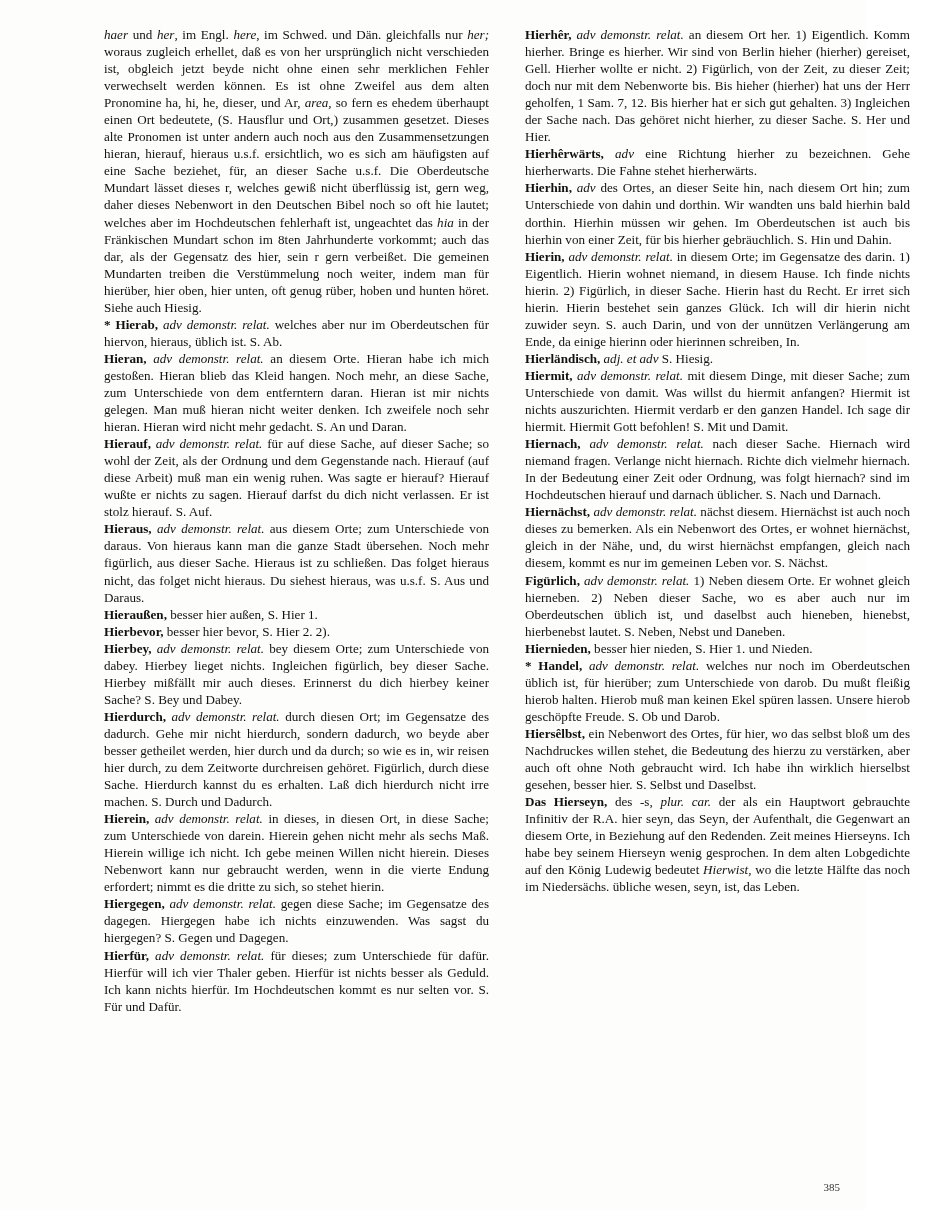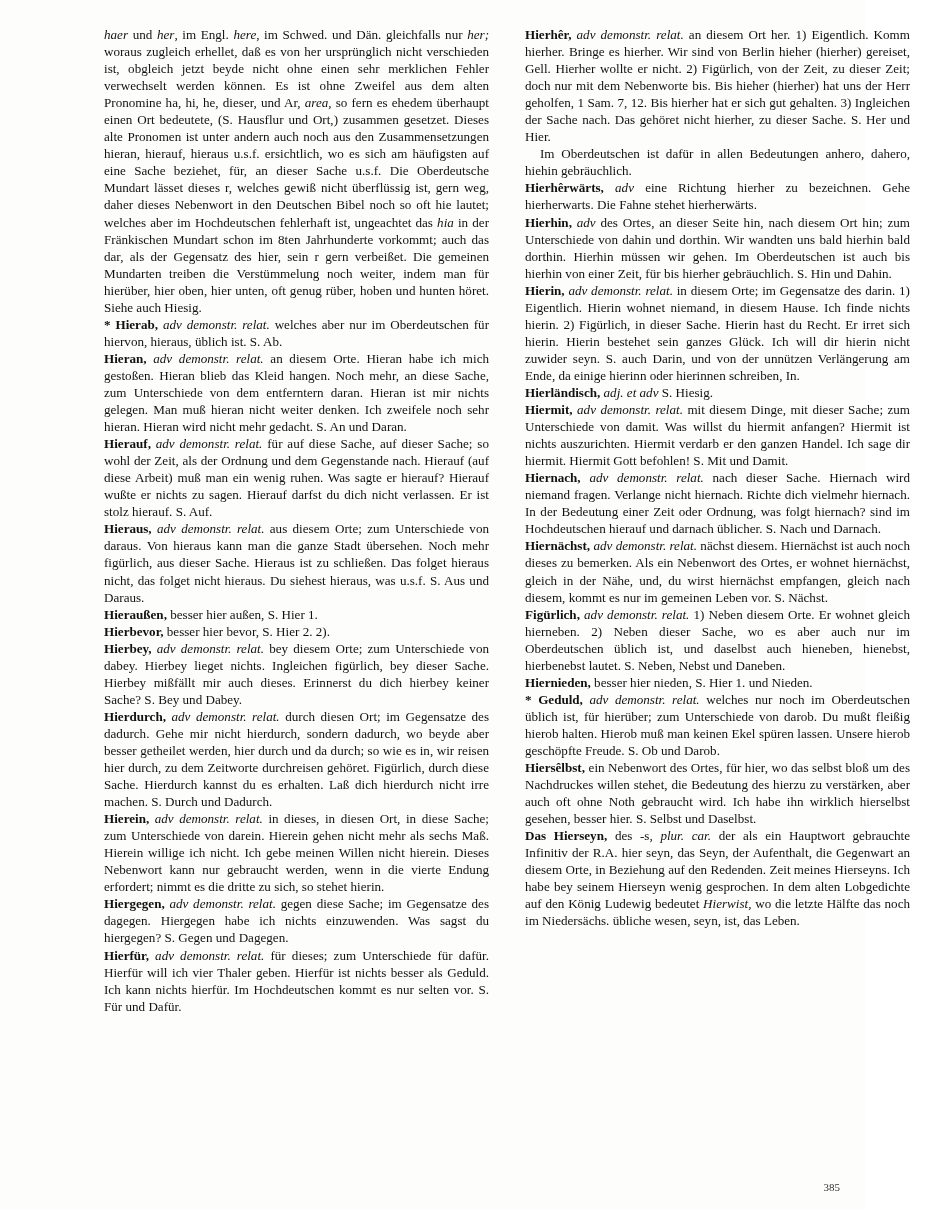--- a/index.html
+++ b/index.html
@@ -75,29 +75,28 @@
         <p id="entry-heraussen"><span class="hw">Hieraußen,</span><span> besser hier außen, S. Hier 1.</span></p>
         <p id="entry-hierbevor"><span class="hw">Hierbevor,</span><span> besser hier bevor, S. Hier 2. 2).</span></p>
         <p id="entry-hierbey"><span class="hw">Hierbey,</span><span class="it"> adv demonstr. relat.</span><span> bey diesem Orte; zum Unterschiede von dabey. Hierbey lieget nichts. Ingleichen figürlich, bey dieser Sache. Hierbey mißfällt mir auch dieses. Erinnerst du dich hierbey keiner Sache? S. Bey und Dabey.</span></p>
         <p id="entry-hierdurch"><span class="hw">Hierdurch,</span><span class="it"> adv demonstr. relat.</span><span> durch diesen Ort; im Gegensatze des dadurch. Gehe mir nicht hierdurch, sondern dadurch, wo beyde aber besser getheilet werden, hier durch und da durch; so wie es in, wir reisen hier durch, zu dem Zeitworte durchreisen gehöret. Figürlich, durch diese Sache. Hierdurch kannst du es erhalten. Laß dich hierdurch nicht irre machen. S. Durch und Dadurch.</span></p>
         <p id="entry-hierein"><span class="hw">Hierein,</span><span class="it"> adv demonstr. relat.</span><span> in dieses, in diesen Ort, in diese Sache; zum Unterschiede von darein. Hierein gehen nicht mehr als sechs Maß. Hierein willige ich nicht. Ich gebe meinen Willen nicht hierein. Dieses Nebenwort kann nur gebraucht werden, wenn in die vierte Endung erfordert; nimmt es die dritte zu sich, so stehet hierin.</span></p>
         <p id="entry-hiergegen"><span class="hw">Hiergegen,</span><span class="it"> adv demonstr. relat.</span><span> gegen diese Sache; im Gegensatze des dagegen. Hiergegen habe ich nichts einzuwenden. Was sagst du hiergegen? S. Gegen und Dagegen.</span></p>
         <p id="entry-hierfuer"><span class="hw">Hierfür,</span><span class="it"> adv demonstr. relat.</span><span> für dieses; zum Unterschiede für dafür. Hierfür will ich vier Thaler geben. Hierfür ist nichts besser als Geduld. Ich kann nichts hierfür. Im Hochdeutschen kommt es nur selten vor. S. Für und Dafür.</span></p>
       </div>
     <div class="col" id="right-col">
         <p id="entry-hierher"><span class="hw">Hierhêr,</span><span class="it"> adv demonstr. relat.</span><span> an diesem Ort her. 1) Eigentlich. Komm hierher. Bringe es hierher. Wir sind von Berlin hieher (hierher) gereiset, Gell. Hierher wollte er nicht. 2) Figürlich, von der Zeit, zu dieser Zeit; doch nur mit dem Nebenworte bis. Bis hieher (hierher) hat uns der Herr geholfen, 1 Sam. 7, 12. Bis hierher hat er sich gut gehalten. 3) Ingleichen der Sache nach. Das gehöret nicht hierher, zu dieser Sache. S. Her und Hier.</span></p>
-        <p id="para-oberdeutschen" class="ind"><span>Im Oberdeutschen ist dafür in allen Bedeutungen anhero, dahero, hiehin gebräuchlich.</span></p>
         <p id="entry-hierherwaerts"><span class="hw">Hierhêrwärts,</span><span class="it"> adv</span><span> eine Richtung hierher zu bezeichnen. Gehe hierherwarts. Die Fahne stehet hierherwärts.</span></p>
         <p id="entry-hierhin"><span class="hw">Hierhin,</span><span class="it"> adv</span><span> des Ortes, an dieser Seite hin, nach diesem Ort hin; zum Unterschiede von dahin und dorthin. Wir wandten uns bald hierhin bald dorthin. Hierhin müssen wir gehen. Im Oberdeutschen ist auch bis hierhin von einer Zeit, für bis hierher gebräuchlich. S. Hin und Dahin.</span></p>
         <p id="entry-hierin"><span class="hw">Hierin,</span><span class="it"> adv demonstr. relat.</span><span> in diesem Orte; im Gegensatze des darin. 1) Eigentlich. Hierin wohnet niemand, in diesem Hause. Ich finde nichts hierin. 2) Figürlich, in dieser Sache. Hierin hast du Recht. Er irret sich hierin. Hierin bestehet sein ganzes Glück. Ich will dir hierin nicht zuwider seyn. S. auch Darin, und von der unnützen Verlängerung am Ende, da einige hierinn oder hierinnen schreiben, In.</span></p>
         <p id="entry-hierlaendisch"><span class="hw">Hierländisch,</span><span class="it"> adj. et adv</span><span> S. Hiesig.</span></p>
         <p id="entry-hiermit"><span class="hw">Hiermit,</span><span class="it"> adv demonstr. relat.</span><span> mit diesem Dinge, mit dieser Sache; zum Unterschiede von damit. Was willst du hiermit anfangen? Hiermit ist nichts auszurichten. Hiermit verdarb er den ganzen Handel. Ich sage dir hiermit. Hiermit Gott befohlen! S. Mit und Damit.</span></p>
         <p id="entry-hiernach"><span class="hw">Hiernach,</span><span class="it"> adv demonstr. relat.</span><span> nach dieser Sache. Hiernach wird niemand fragen. Verlange nicht hiernach. Richte dich vielmehr hiernach. In der Bedeutung einer Zeit oder Ordnung, was folgt hiernach? sind im Hochdeutschen hierauf und darnach üblicher. S. Nach und Darnach.</span></p>
         <p id="entry-hiernaechst"><span class="hw">Hiernächst,</span><span class="it"> adv demonstr. relat.</span><span> nächst diesem. Hiernächst ist auch noch dieses zu bemerken. Als ein Nebenwort des Ortes, er wohnet hiernächst, gleich in der Nähe, und, du wirst hiernächst empfangen, gleich nach diesem, kommt es nur im gemeinen Leben vor. S. Nächst.</span></p>
         <p id="entry-hierneben"><span class="hw">Figürlich,</span><span class="it"> adv demonstr. relat.</span><span> 1) Neben diesem Orte. Er wohnet gleich hierneben. 2) Neben dieser Sache, wo es aber auch nur im Oberdeutschen üblich ist, und daselbst auch hieneben, hienebst, hierbenebst lautet. S. Neben, Nebst und Daneben.</span></p>
         <p id="entry-hiernieden"><span class="hw">Hiernieden,</span><span> besser hier nieden, S. Hier 1. und Nieden.</span></p>
-        <p id="entry-hierob"><span class="hw">* Geduld,</span><span class="it"> adv demonstr. relat.</span><span> welches nur noch im Oberdeutschen üblich ist, für hierüber; zum Unterschiede von darob. Du mußt fleißig hierob halten. Hierob muß man keinen Ekel spüren lassen. Unsere hierob geschöpfte Freude. S. Ob und Darob.</span></p>
+        <p id="entry-hierob"><span class="hw">* Handel,</span><span class="it"> adv demonstr. relat.</span><span> welches nur noch im Oberdeutschen üblich ist, für hierüber; zum Unterschiede von darob. Du mußt fleißig hierob halten. Hierob muß man keinen Ekel spüren lassen. Unsere hierob geschöpfte Freude. S. Ob und Darob.</span></p>
         <p id="entry-hierselbst"><span class="hw">Hiersêlbst,</span><span> ein Nebenwort des Ortes, für hier, wo das selbst bloß um des Nachdruckes willen stehet, die Bedeutung des hierzu zu verstärken, aber auch oft ohne Noth gebraucht wird. Ich habe ihn wirklich hierselbst gesehen, besser hier. S. Selbst und Daselbst.</span></p>
         <p id="entry-das-hierseyn"><span class="hw">Das Hierseyn,</span><span> des -s, </span><span class="it">plur. car.</span><span> der als ein Hauptwort gebrauchte Infinitiv der R.A. hier seyn, das Seyn, der Aufenthalt, die Gegenwart an diesem Orte, in Beziehung auf den Redenden. Zeit meines Hierseyns. Ich habe bey seinem Hierseyn wenig gesprochen. In dem alten Lobgedichte auf den König Ludewig bedeutet </span><span class="it">Hierwist,</span><span> wo die letzte Hälfte das noch im Niedersächs. übliche wesen, seyn, ist, das Leben.</span></p>
       </div>
   </div>
   <div class="page-number">385</div>
 </div>
 
 </body></html>

